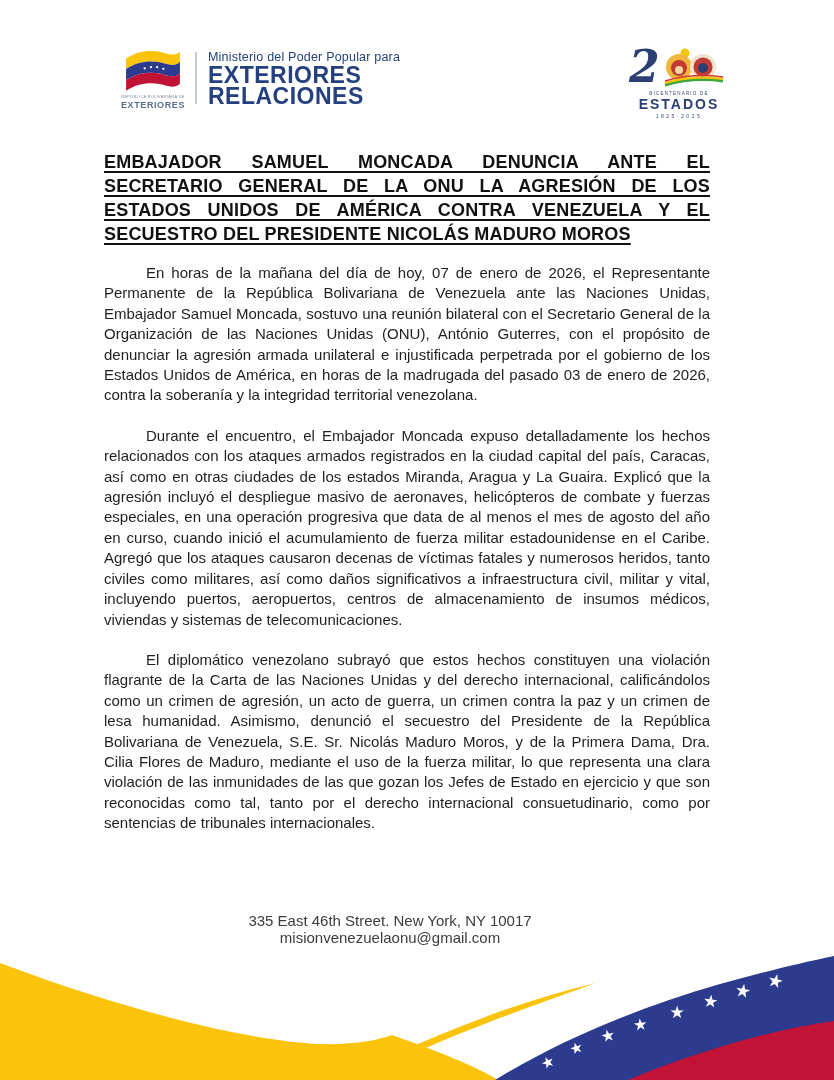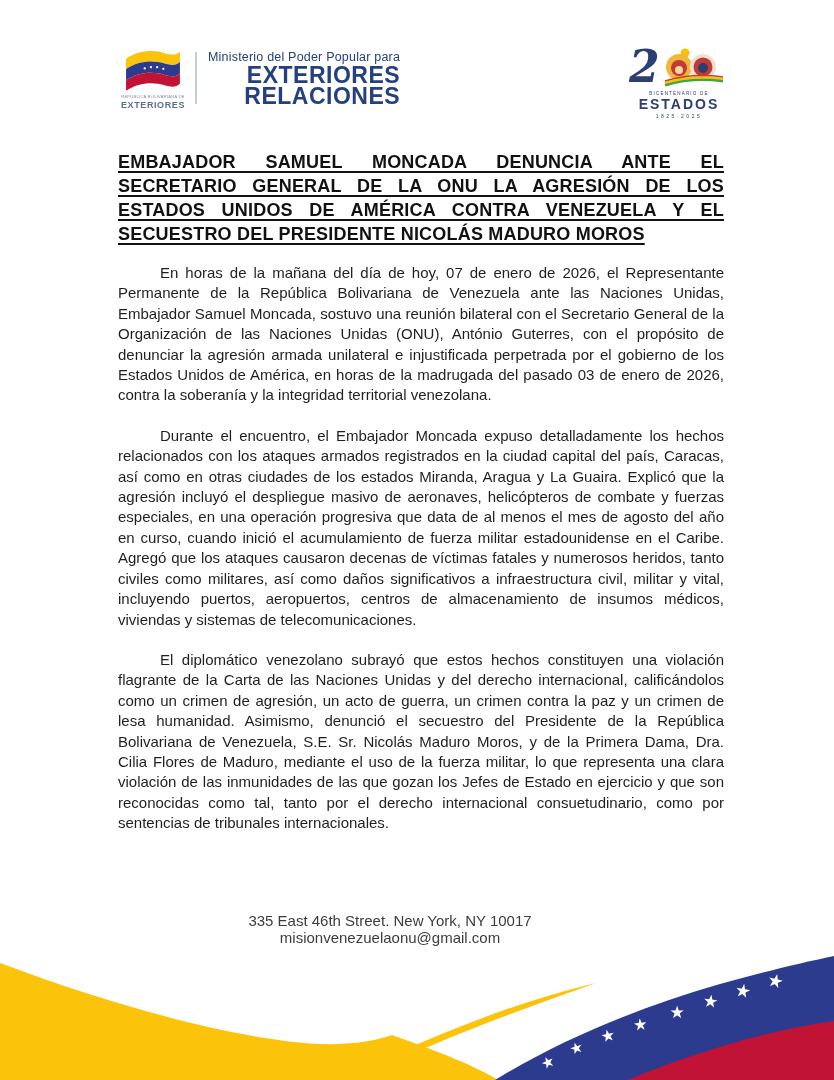--- a/index.html
+++ b/index.html
@@ -15,30 +15,30 @@
   .page{
     position:relative;width:834px;height:1080px;background:#fff;overflow:hidden;
     font-family:"Liberation Sans", sans-serif;color:var(--body-text);
   }
   
   .letterhead{position:absolute;left:120px;top:46px;display:flex;align-items:center;}
   .mini-flag-wrap{display:flex;flex-direction:column;align-items:center;width:66px;}
   .mini-flag-caption{font-size:4px;color:#7d8ba3;letter-spacing:.3px;margin-top:2px;white-space:nowrap;}
   .mini-flag-country{font-size:9px;font-weight:700;color:#5a6f8f;letter-spacing:.6px;margin-top:1px;}
   .logo-divider{width:2px;height:52px;background:#c3cdd9;margin:0 11px 0 9px;}
-  .ministry-wordmark{display:flex;flex-direction:column;color:var(--ministry-navy);align-items:flex-end;}
+  .ministry-wordmark{display:flex;flex-direction:column;color:var(--ministry-navy);}
   .ministry-tagline{font-size:12.5px;letter-spacing:.2px;margin-bottom:1px;color:var(--ministry-navy);}
   .ministry-name{font-size:23px;font-weight:700;letter-spacing:.5px;line-height:21px;color:var(--ministry-navy);}
   
   .bolivia-logo{position:absolute;left:620px;top:40px;width:118px;display:flex;flex-direction:column;align-items:center;}
   .bolivia-caption{font-size:4.5px;color:var(--bolivia-navy);letter-spacing:1.2px;margin-top:1px;}
   .bolivia-country{font-size:14px;font-weight:700;color:var(--bolivia-navy);letter-spacing:2px;margin-top:0px;}
   .bolivia-years{font-size:5px;color:var(--bolivia-navy);letter-spacing:2.5px;margin-top:1px;}
   
-  .content{position:absolute;left:118px;top:150px;width:606px;}
+  .content{position:absolute;left:104px;top:150px;width:606px;}
   .doc-title{
     font-size:18px;font-weight:700;line-height:24px;text-align:justify;
     text-decoration:underline;text-decoration-thickness:2px;text-underline-offset:3px;
     color:#111;letter-spacing:.2px;
   }
   .doc-paragraphs{margin-top:17px;}
   .doc-paragraphs p{
     font-size:15px;line-height:20.4px;text-align:justify;text-indent:42px;
     margin-bottom:20px;color:var(--body-text);
   }

